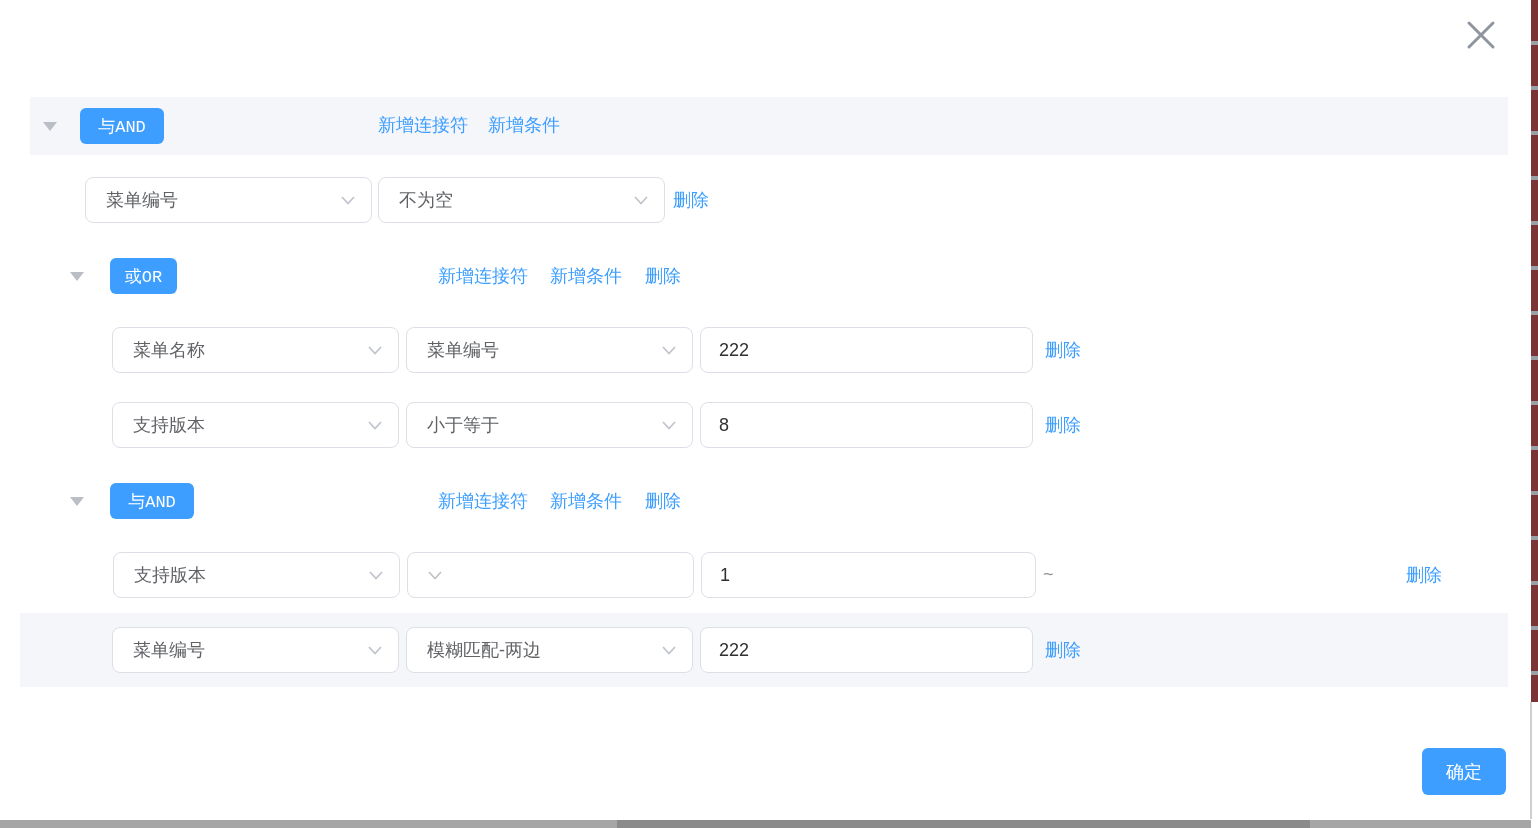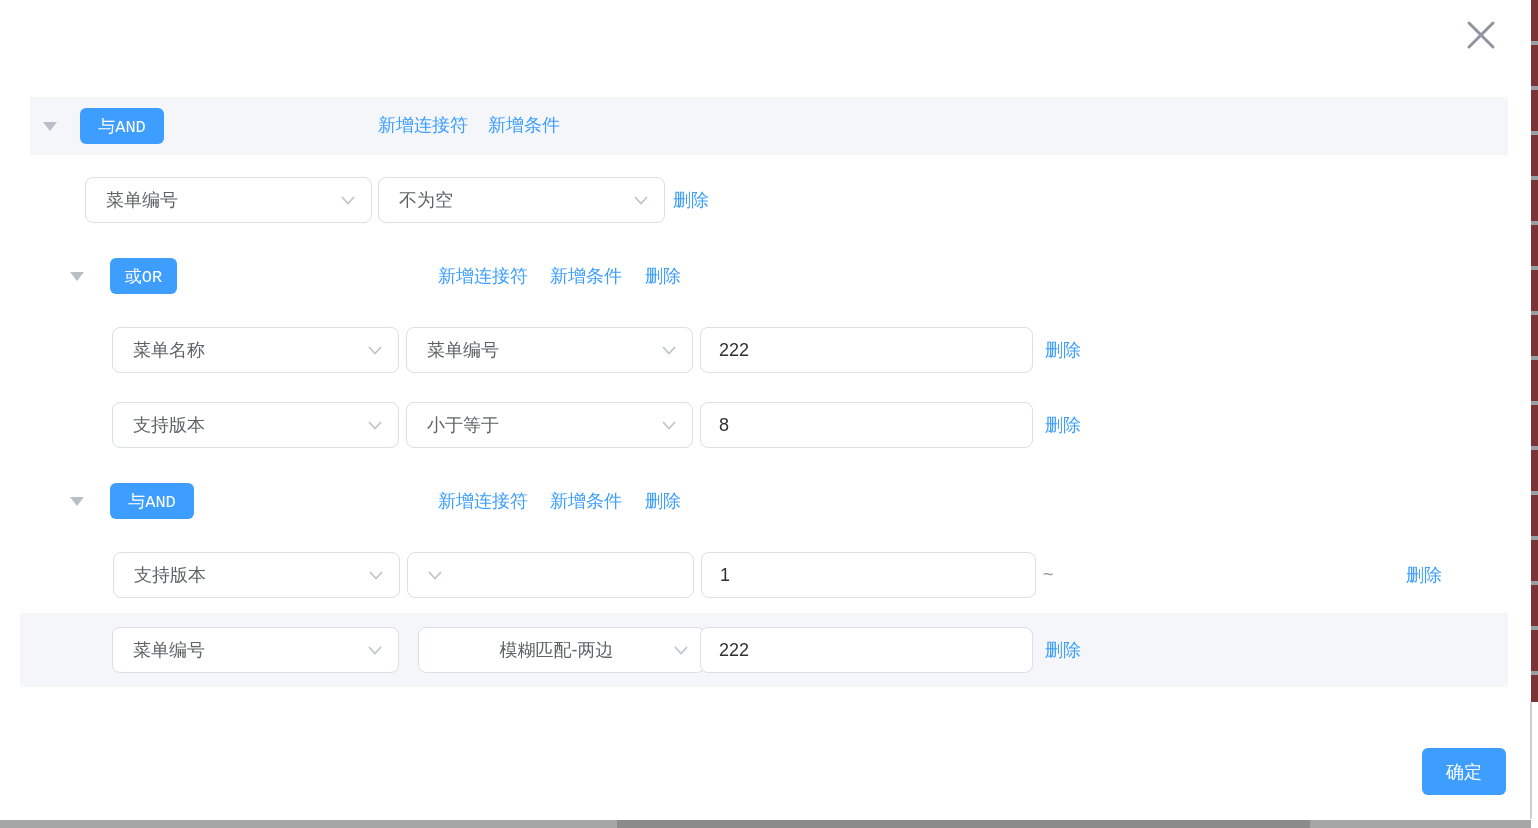--- a/index.html
+++ b/index.html
@@ -214,21 +214,21 @@
 
 <div class="abs group-strip" style="left:20px; top:613px; width:1488px; height:74px;">
   <div class="abs sel" style="left:92px; top:14px;">
     <span class="sel-text">菜单编号</span>
     <span style="display:flex;">
       <svg width="14" height="9" viewBox="0 0 14 9">
           <polyline points="1,1 7,7.5 13,1" fill="none" stroke="#c0c4cc" stroke-width="1.8"></polyline>
         </svg>
     </span>
   </div>
-  <div class="abs sel" style="left:398px; top:14px;text-align:center;">
+  <div class="abs sel" style="left:386px; top:14px;">
     <span class="sel-text">模糊匹配-两边</span>
     <span style="display:flex;">
       <svg width="14" height="9" viewBox="0 0 14 9">
           <polyline points="1,1 7,7.5 13,1" fill="none" stroke="#c0c4cc" stroke-width="1.8"></polyline>
         </svg>
     </span>
   </div>
   <input class="abs txt-input" style="left: 680px; top: 14px;" value="222">
   <a class="abs lnk" style="left:1025px; top:25px;">删除</a>
 </div>

